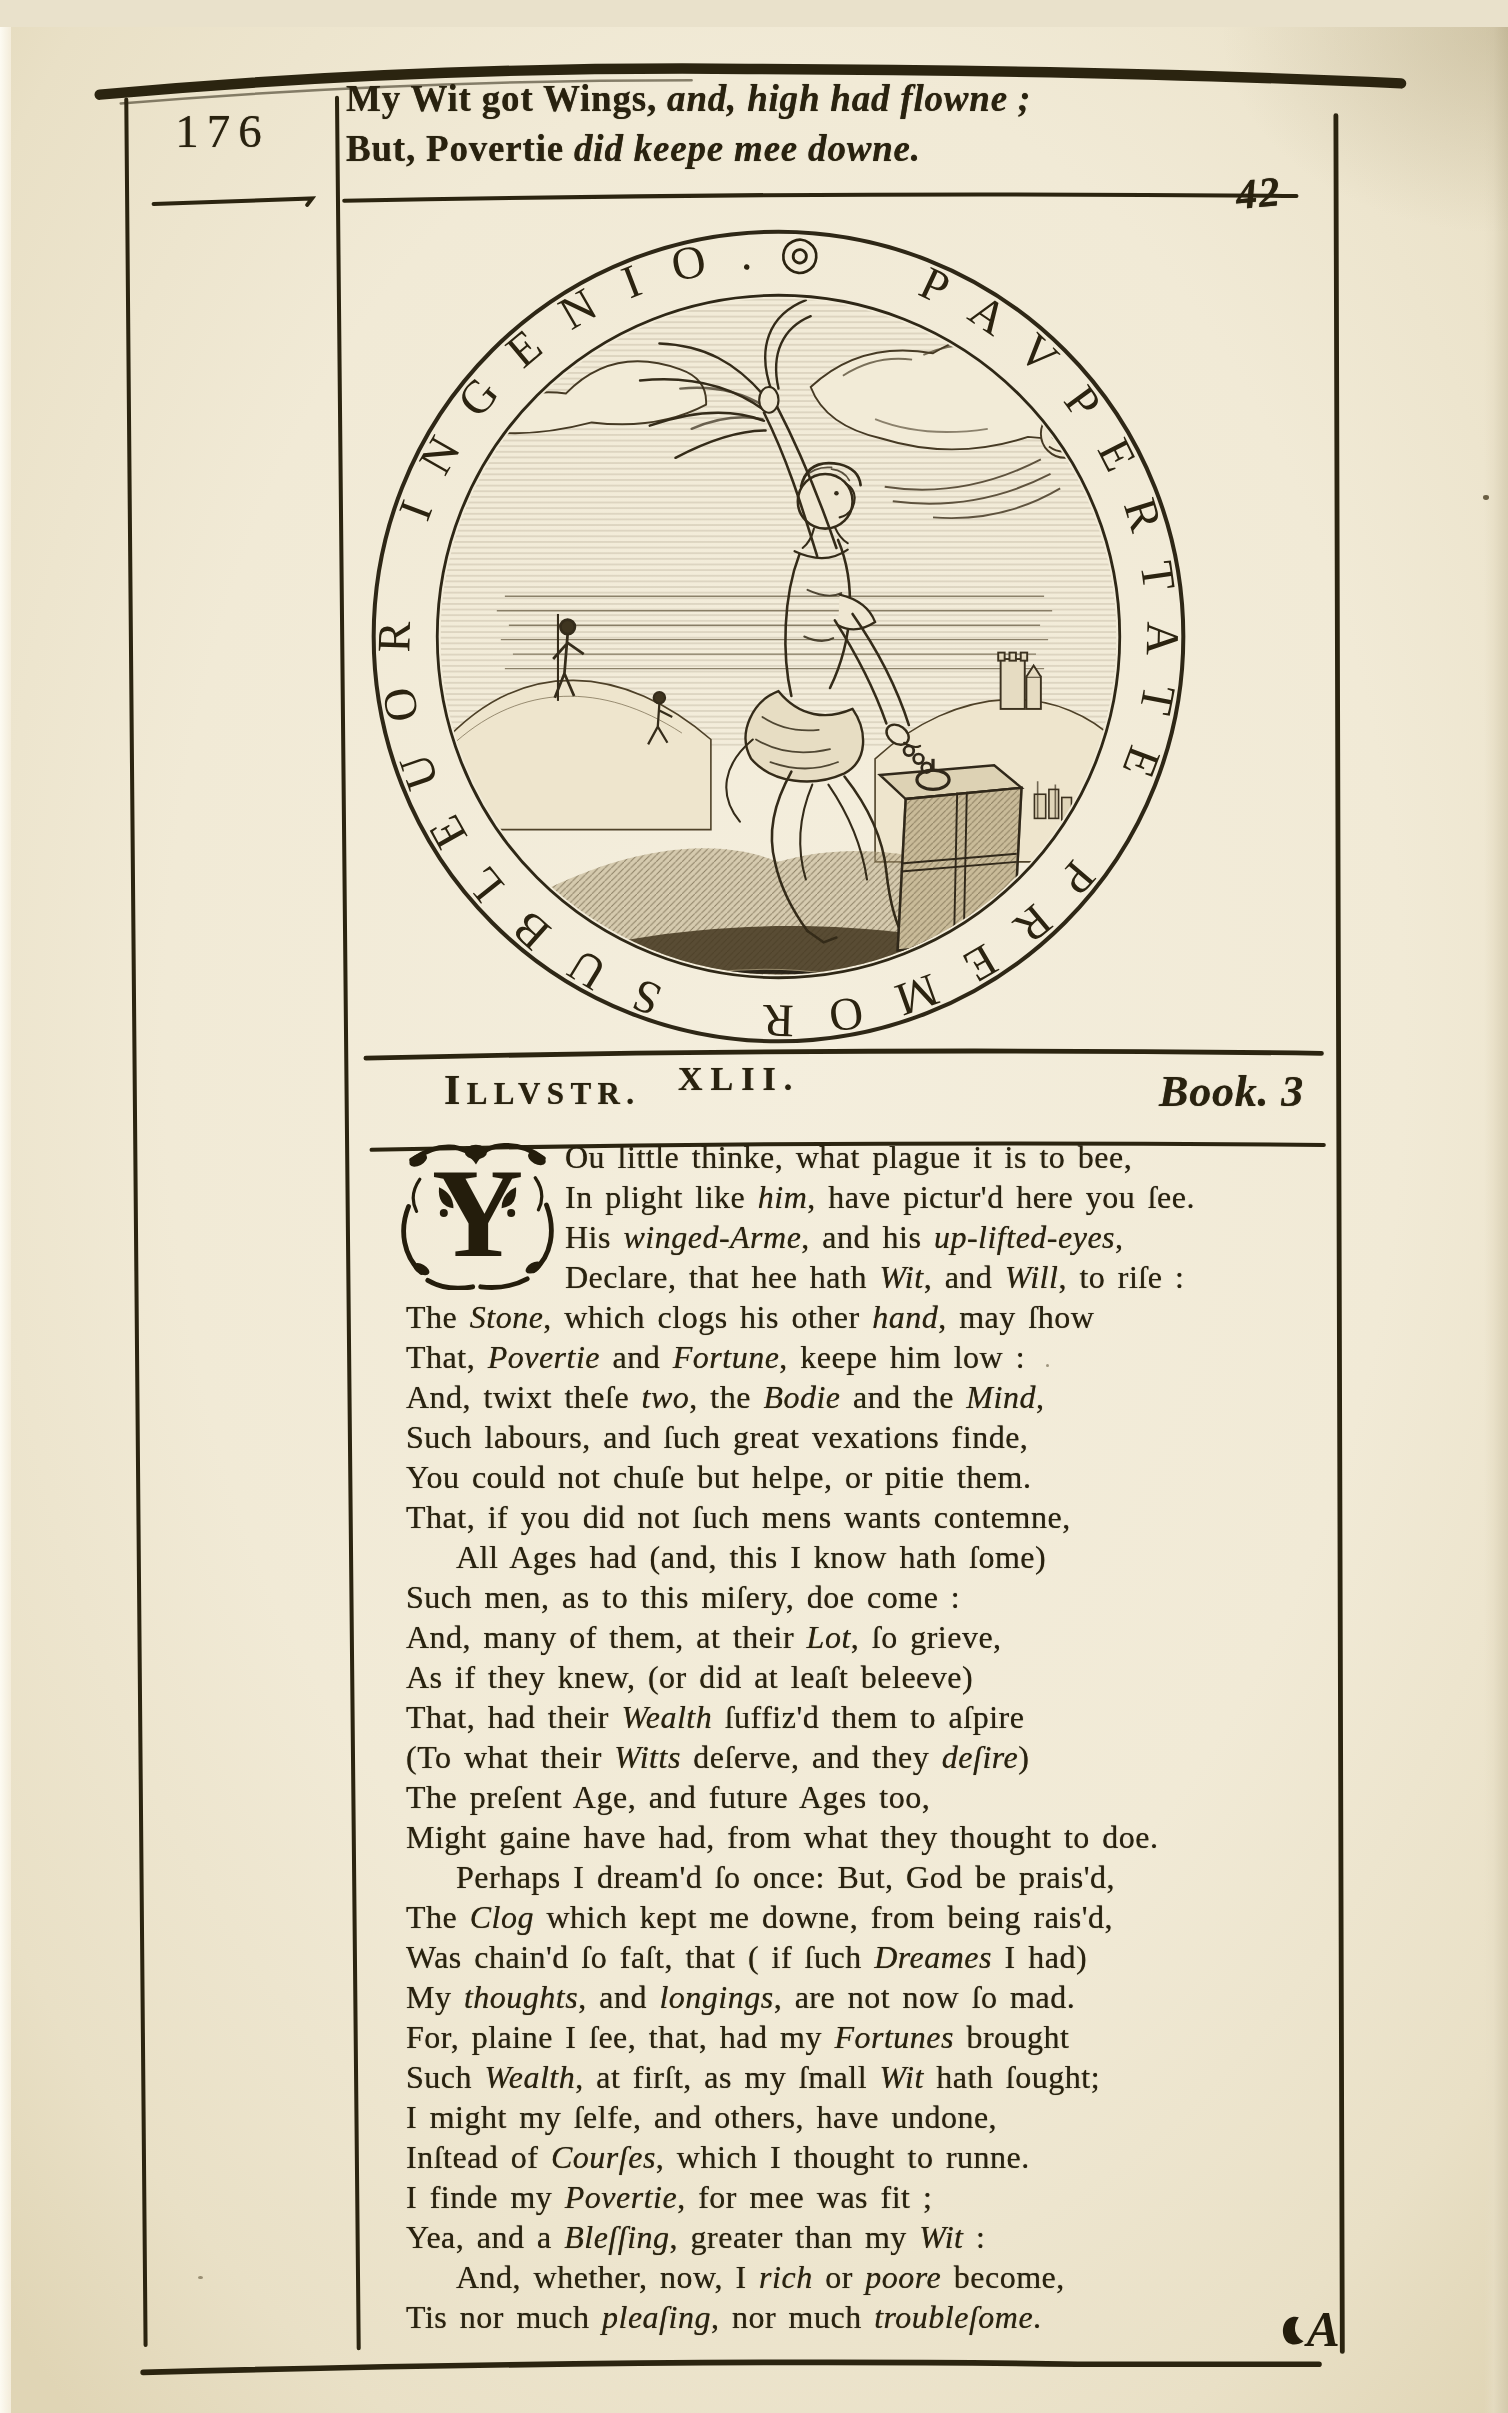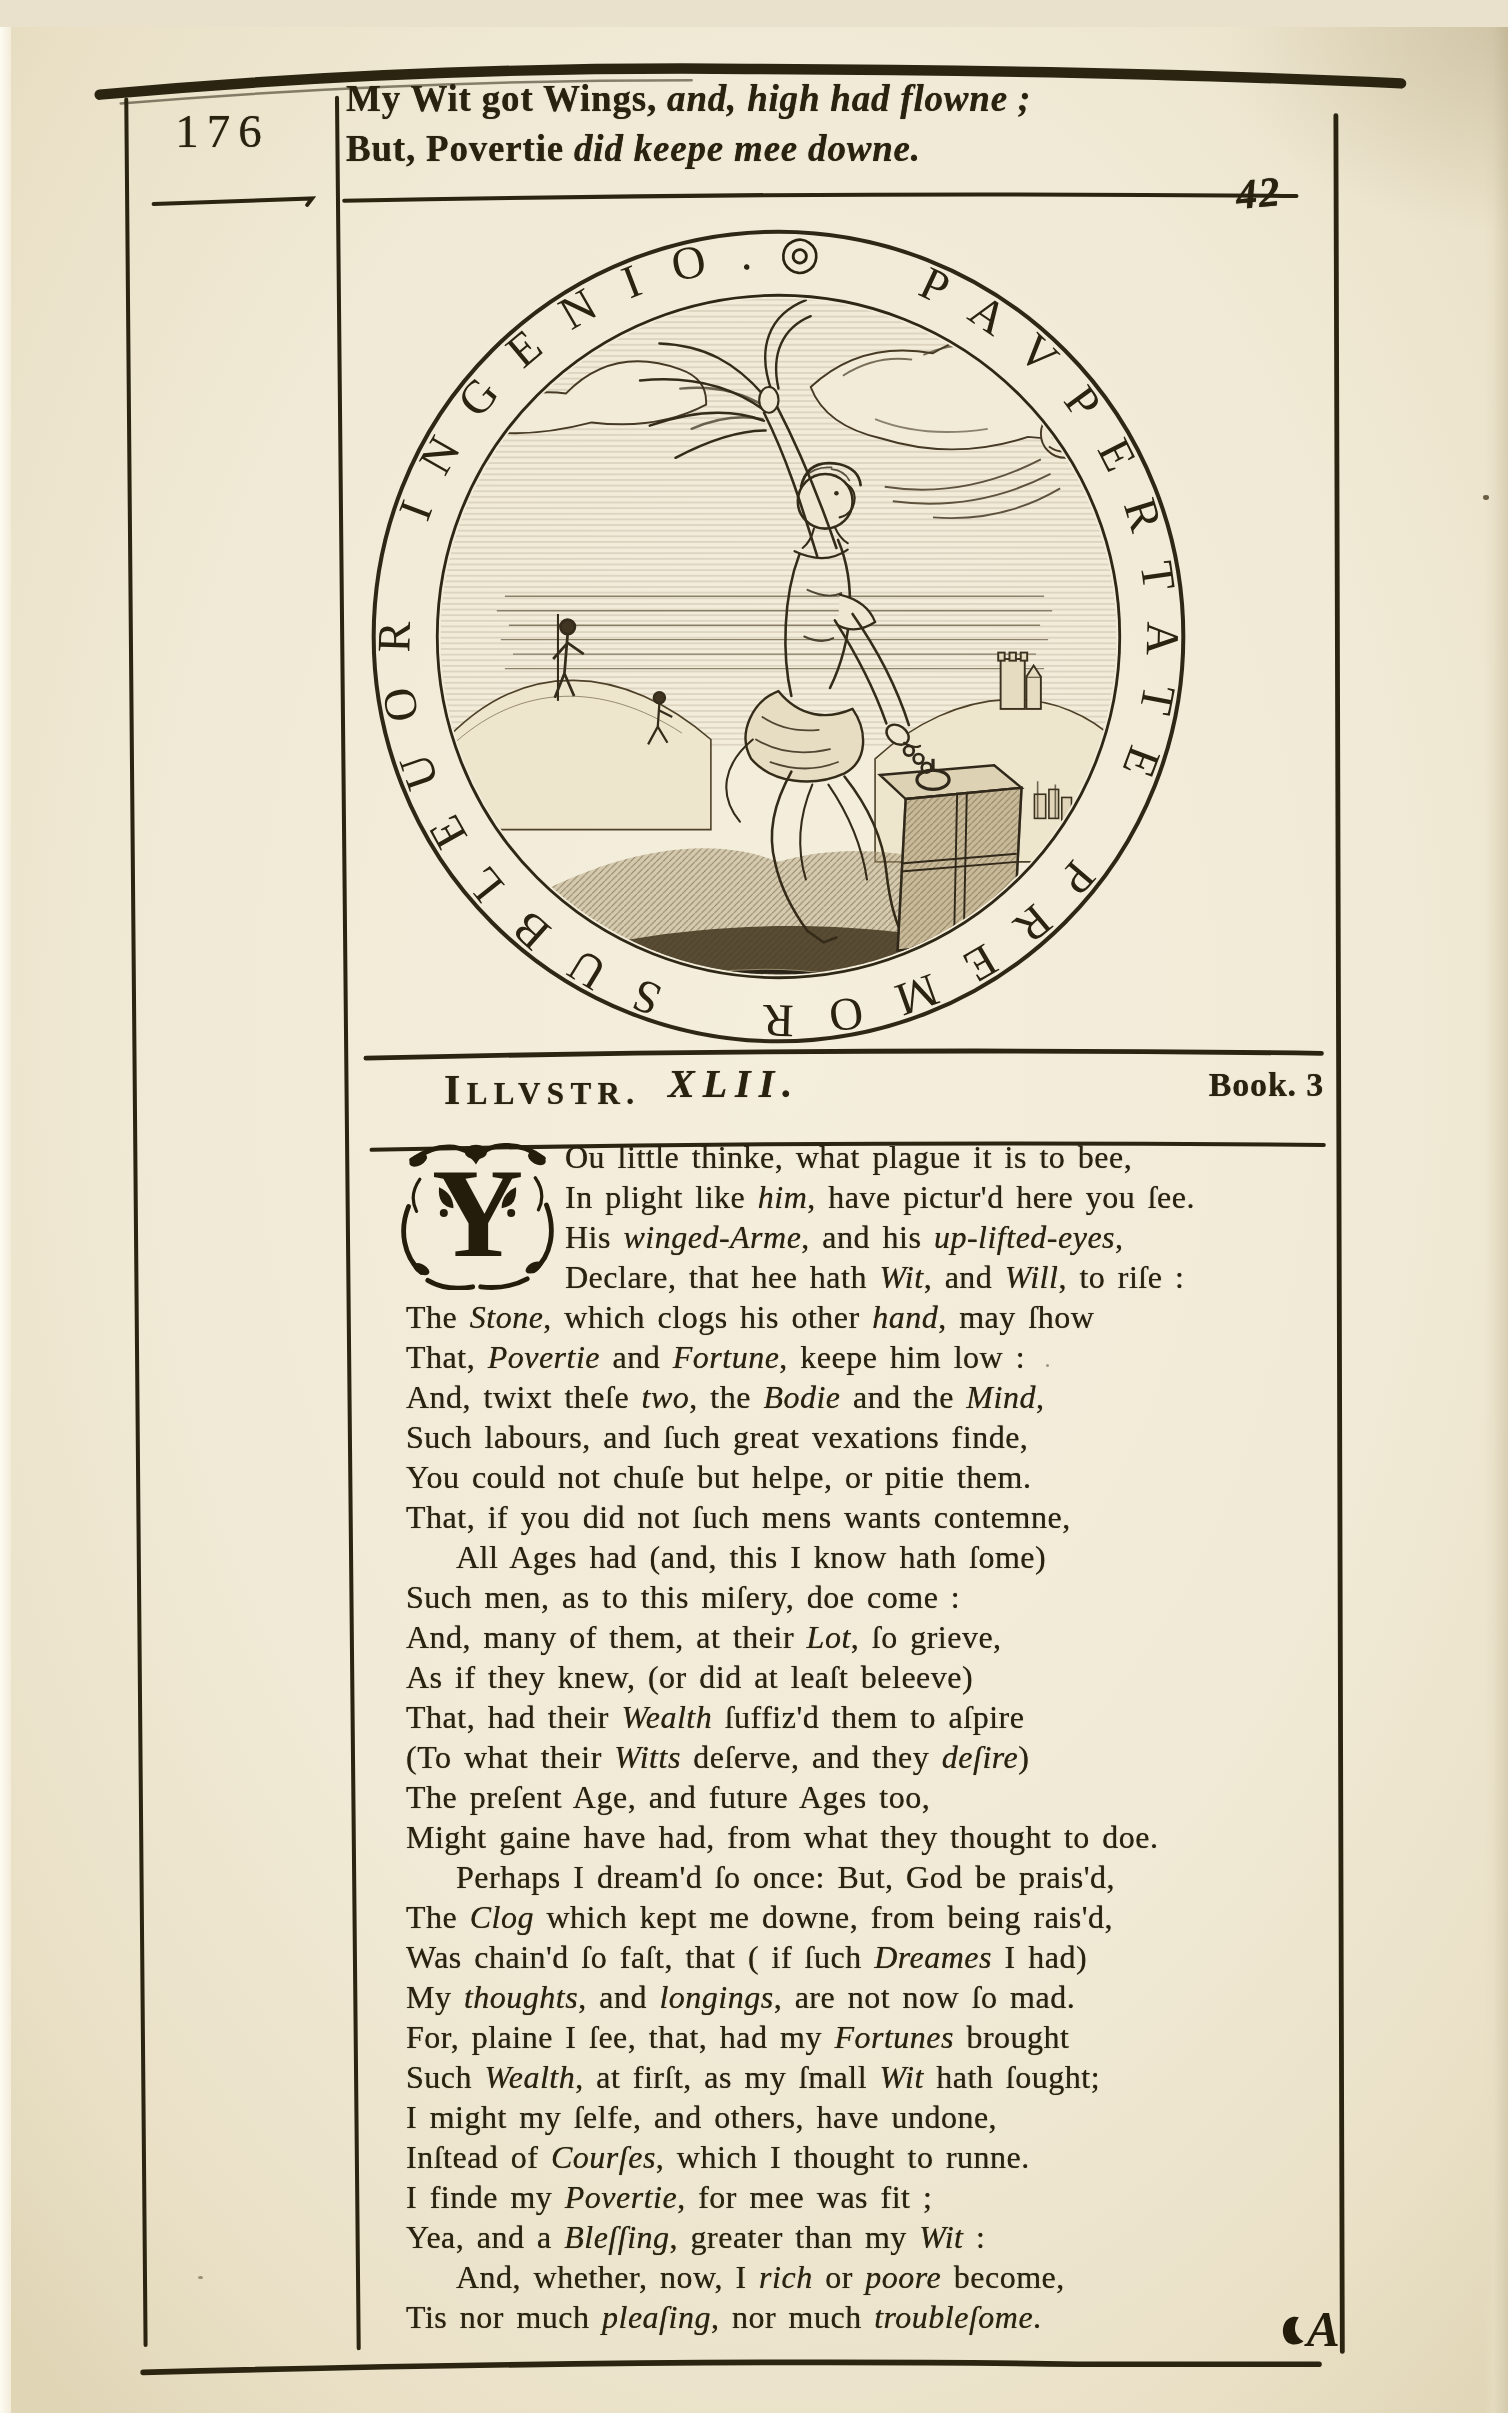--- a/index.html
+++ b/index.html
@@ -30,24 +30,24 @@
         text-shadow:0 0 0.8px rgba(30,24,8,.9);}
 
   
   #emblem{position:absolute;left:360px;top:191px;}
 
   
   #title-row{position:absolute;left:346px;top:1039px;width:977px;height:51px;}
   #illustr{position:absolute;left:98px;top:0;display:inline-block;
         font-size:31px;letter-spacing:6.4px;font-weight:bold;text-shadow:0 0 0.8px rgba(30,24,8,.7);}
   #illustr::first-letter{font-size:42px;}
-  #illustr-num{position:absolute;left:322px;top:-6.4px;display:inline-block;
-        font-size:40px;letter-spacing:8px;font-weight:bold;text-shadow:0 0 0.8px rgba(30,24,8,.7);font-style:italic;}
-  #book-ref{position:absolute;left:813px;top:0;width:165px;text-align:right;
-        font-size:34px;font-weight:bold;letter-spacing:0.8px;
+  #illustr-num{position:absolute;left:332px;top:-6.4px;display:inline-block;
+        font-size:34px;letter-spacing:8px;font-weight:bold;text-shadow:0 0 0.8px rgba(30,24,8,.7);}
+  #book-ref{position:absolute;left:813px;top:0;width:165px;
+        font-size:44px;font-style:italic;font-weight:bold;letter-spacing:0.8px;
         text-shadow:0 0 0.8px rgba(30,24,8,.7);}
 
   
   #dropcap{position:absolute;left:397px;top:1109px;}
   #poem{position:absolute;left:406px;top:1110px;width:925px;}
   .pline{height:40px;line-height:40px;font-size:32px;letter-spacing:0.5px;
         word-spacing:4px;white-space:nowrap;text-shadow:0 0 0.8px rgba(30,24,8,.75);}
   .pline.aftercap{margin-left:159px;}
   .pline.ind{margin-left:50px;}
 

